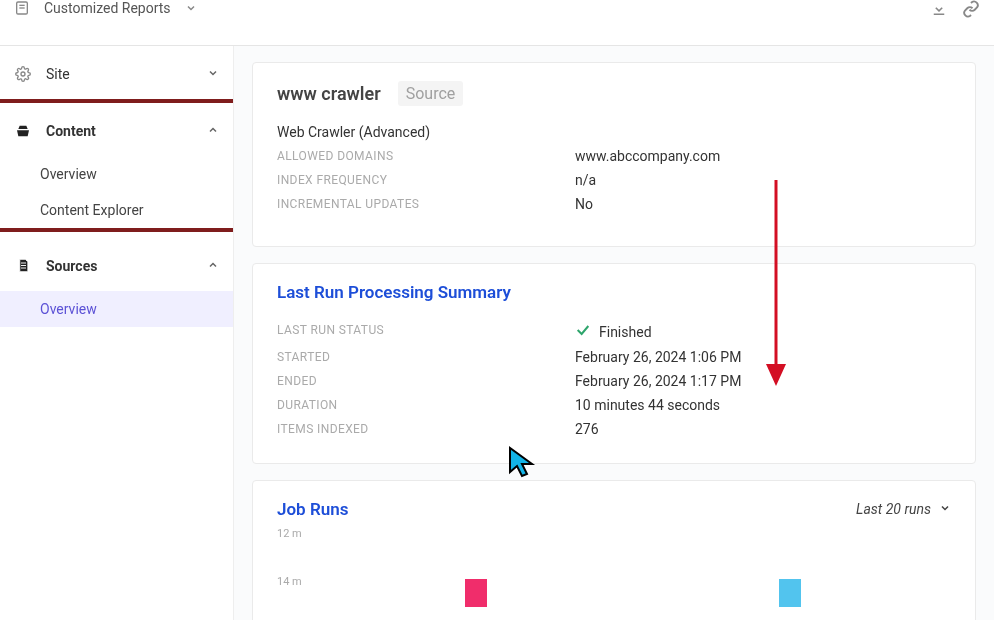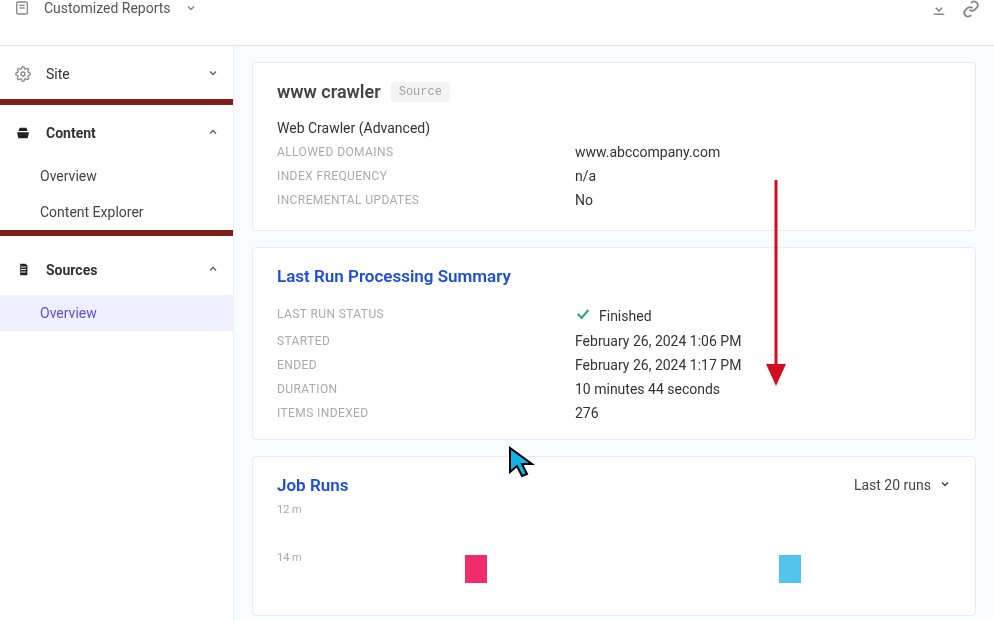--- a/index.html
+++ b/index.html
@@ -48,21 +48,21 @@
     }
     .main {
       flex: 1;
       background: #fafbfc;
       padding: 16px 18px;
       overflow: hidden;
       position: relative;
     }
     
     .side-group {
-      border-bottom: 6px solid #7f1d1d;
+      border-bottom: 4px solid #7f1d1d;
     }
     .side-header {
       display: flex;
       align-items: center;
       padding: 18px 14px 16px 14px;
       cursor: pointer;
       gap: 14px;
     }
     .side-header .label {
       font-size: 14px;
@@ -92,35 +92,34 @@
     .card {
       background: #fff;
       border: 1px solid #eaeaea;
       border-radius: 4px;
       padding: 18px 24px;
       margin-bottom: 16px;
     }
     .card-title-row {
       display: flex;
       align-items: center;
-      gap: 10px;
+      gap: 17px;
       margin-bottom: 18px;
     }
     .card-title {
       font-size: 18px;
       font-weight: 600;
       color: #444;
     }
     .badge-source {
       background: #f4f4f4;
       color: #a0a0a0;
-      font-size: 12px;
+      font-size: 16px;
       padding: 3px 8px;
       border-radius: 3px;
-      font-family: Liberation Mono, monospace;
     }
     .kv-row {
       display: flex;
       margin-bottom: 8px;
       font-size: 14px;
     }
     .kv-label {
       width: 298px;
       color: #aaa;
       font-size: 12px;
@@ -147,20 +146,21 @@
       justify-content: space-between;
       margin-bottom: 8px;
     }
     .dropdown-ctl {
       display: flex;
       align-items: center;
       gap: 8px;
       font-size: 14px;
       color: #444;
       cursor: pointer;
+      font-style: italic;
     }
     
     .chart-area {
       position: relative;
       height: 80px;
       margin-top: 4px;
     }
     .y-tick {
       position: absolute;
       left: 0;
@@ -293,21 +293,21 @@
         <div class="kv-value">Web Crawler (Advanced)</div>
       </div>
       <div class="kv-row">
         <div class="kv-label">Allowed Domains</div>
         <div class="kv-value">www.abccompany.com</div>
       </div>
       <div class="kv-row">
         <div class="kv-label">Index Frequency</div>
         <div class="kv-value">n/a</div>
       </div>
-      <div class="kv-row" style="margin-bottom:4px;">
+      <div class="kv-row" style="margin-bottom:16px;">
         <div class="kv-label">Incremental Updates</div>
         <div class="kv-value">No</div>
       </div>
     </div>
 
     <div class="card">
       <div class="section-title">Last Run Processing Summary</div>
       <div class="kv-row">
         <div class="kv-label">Last Run Status</div>
         <div class="kv-value">
@@ -324,21 +324,21 @@
         <div class="kv-value">February 26, 2024 1:06 PM</div>
       </div>
       <div class="kv-row">
         <div class="kv-label">Ended</div>
         <div class="kv-value">February 26, 2024 1:17 PM</div>
       </div>
       <div class="kv-row">
         <div class="kv-label">Duration</div>
         <div class="kv-value">10 minutes 44 seconds</div>
       </div>
-      <div class="kv-row" style="margin-bottom:0;">
+      <div class="kv-row" style="margin-bottom:8px;">
         <div class="kv-label">Items Indexed</div>
         <div class="kv-value">276</div>
       </div>
     </div>
 
     <div class="card" style="padding-bottom:0; height:160px; overflow:hidden;">
       <div class="jobruns-header">
         <div class="section-title" style="margin-bottom:0;">Job Runs</div>
         <div class="dropdown-ctl">
           <span>Last 20 runs</span>

